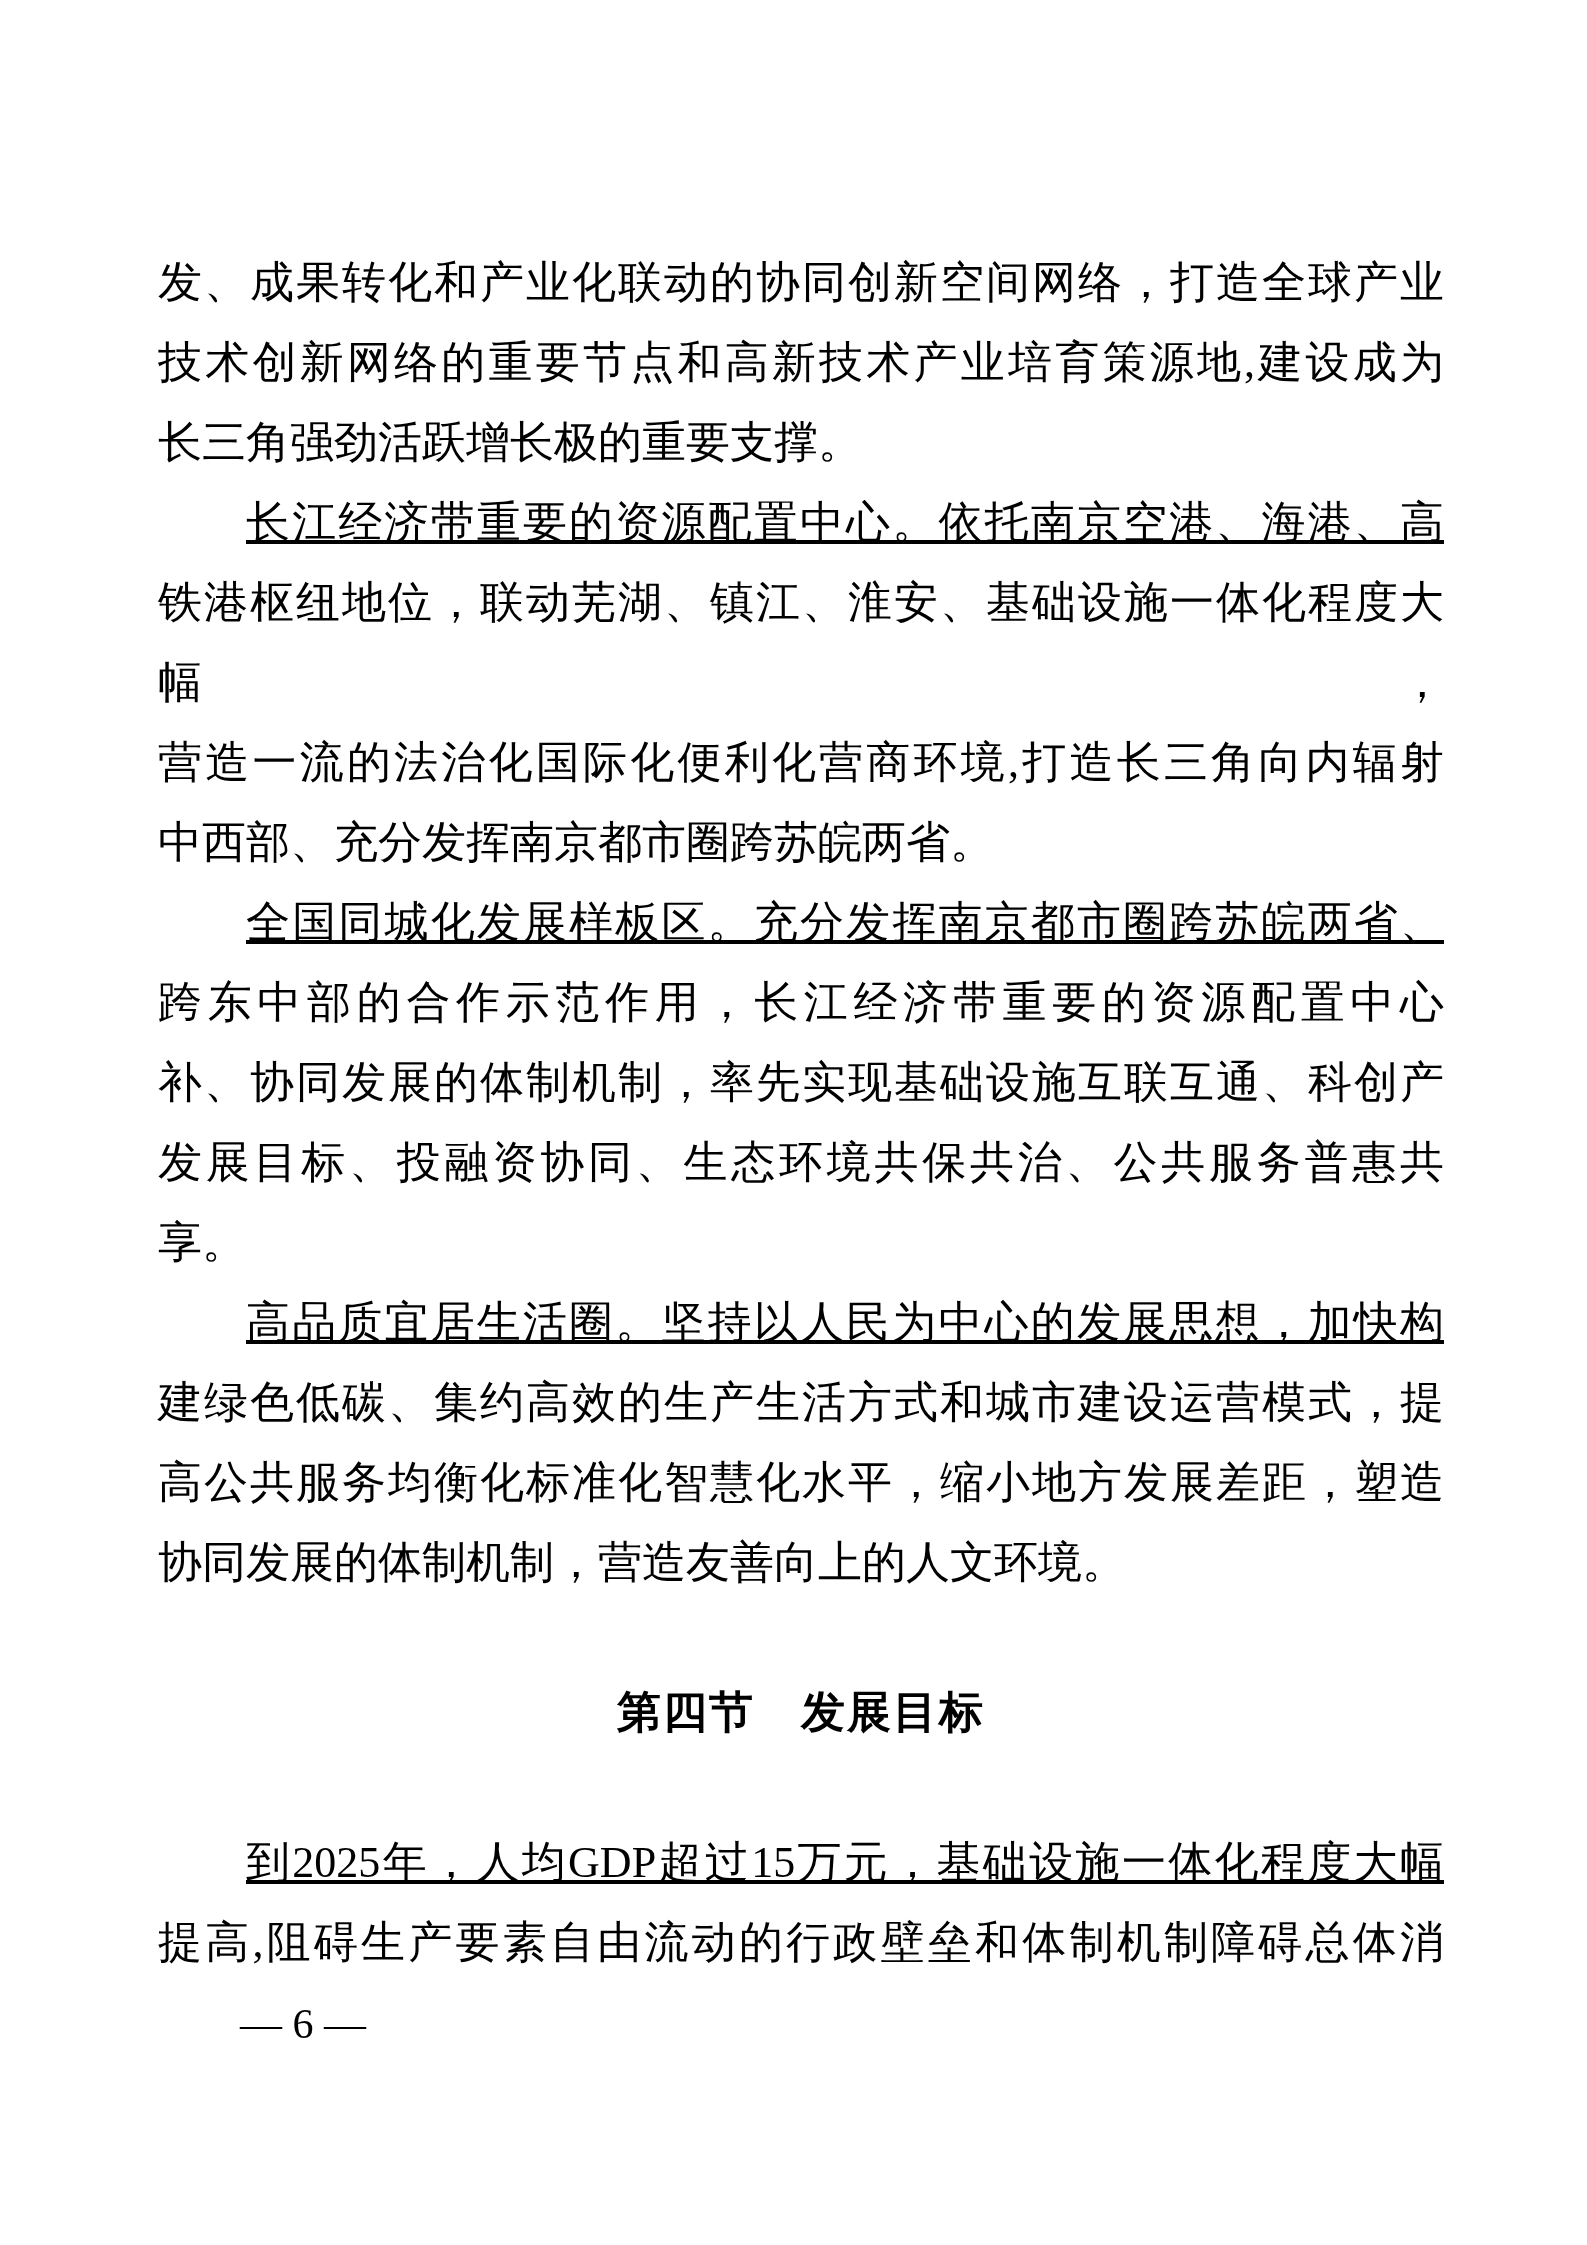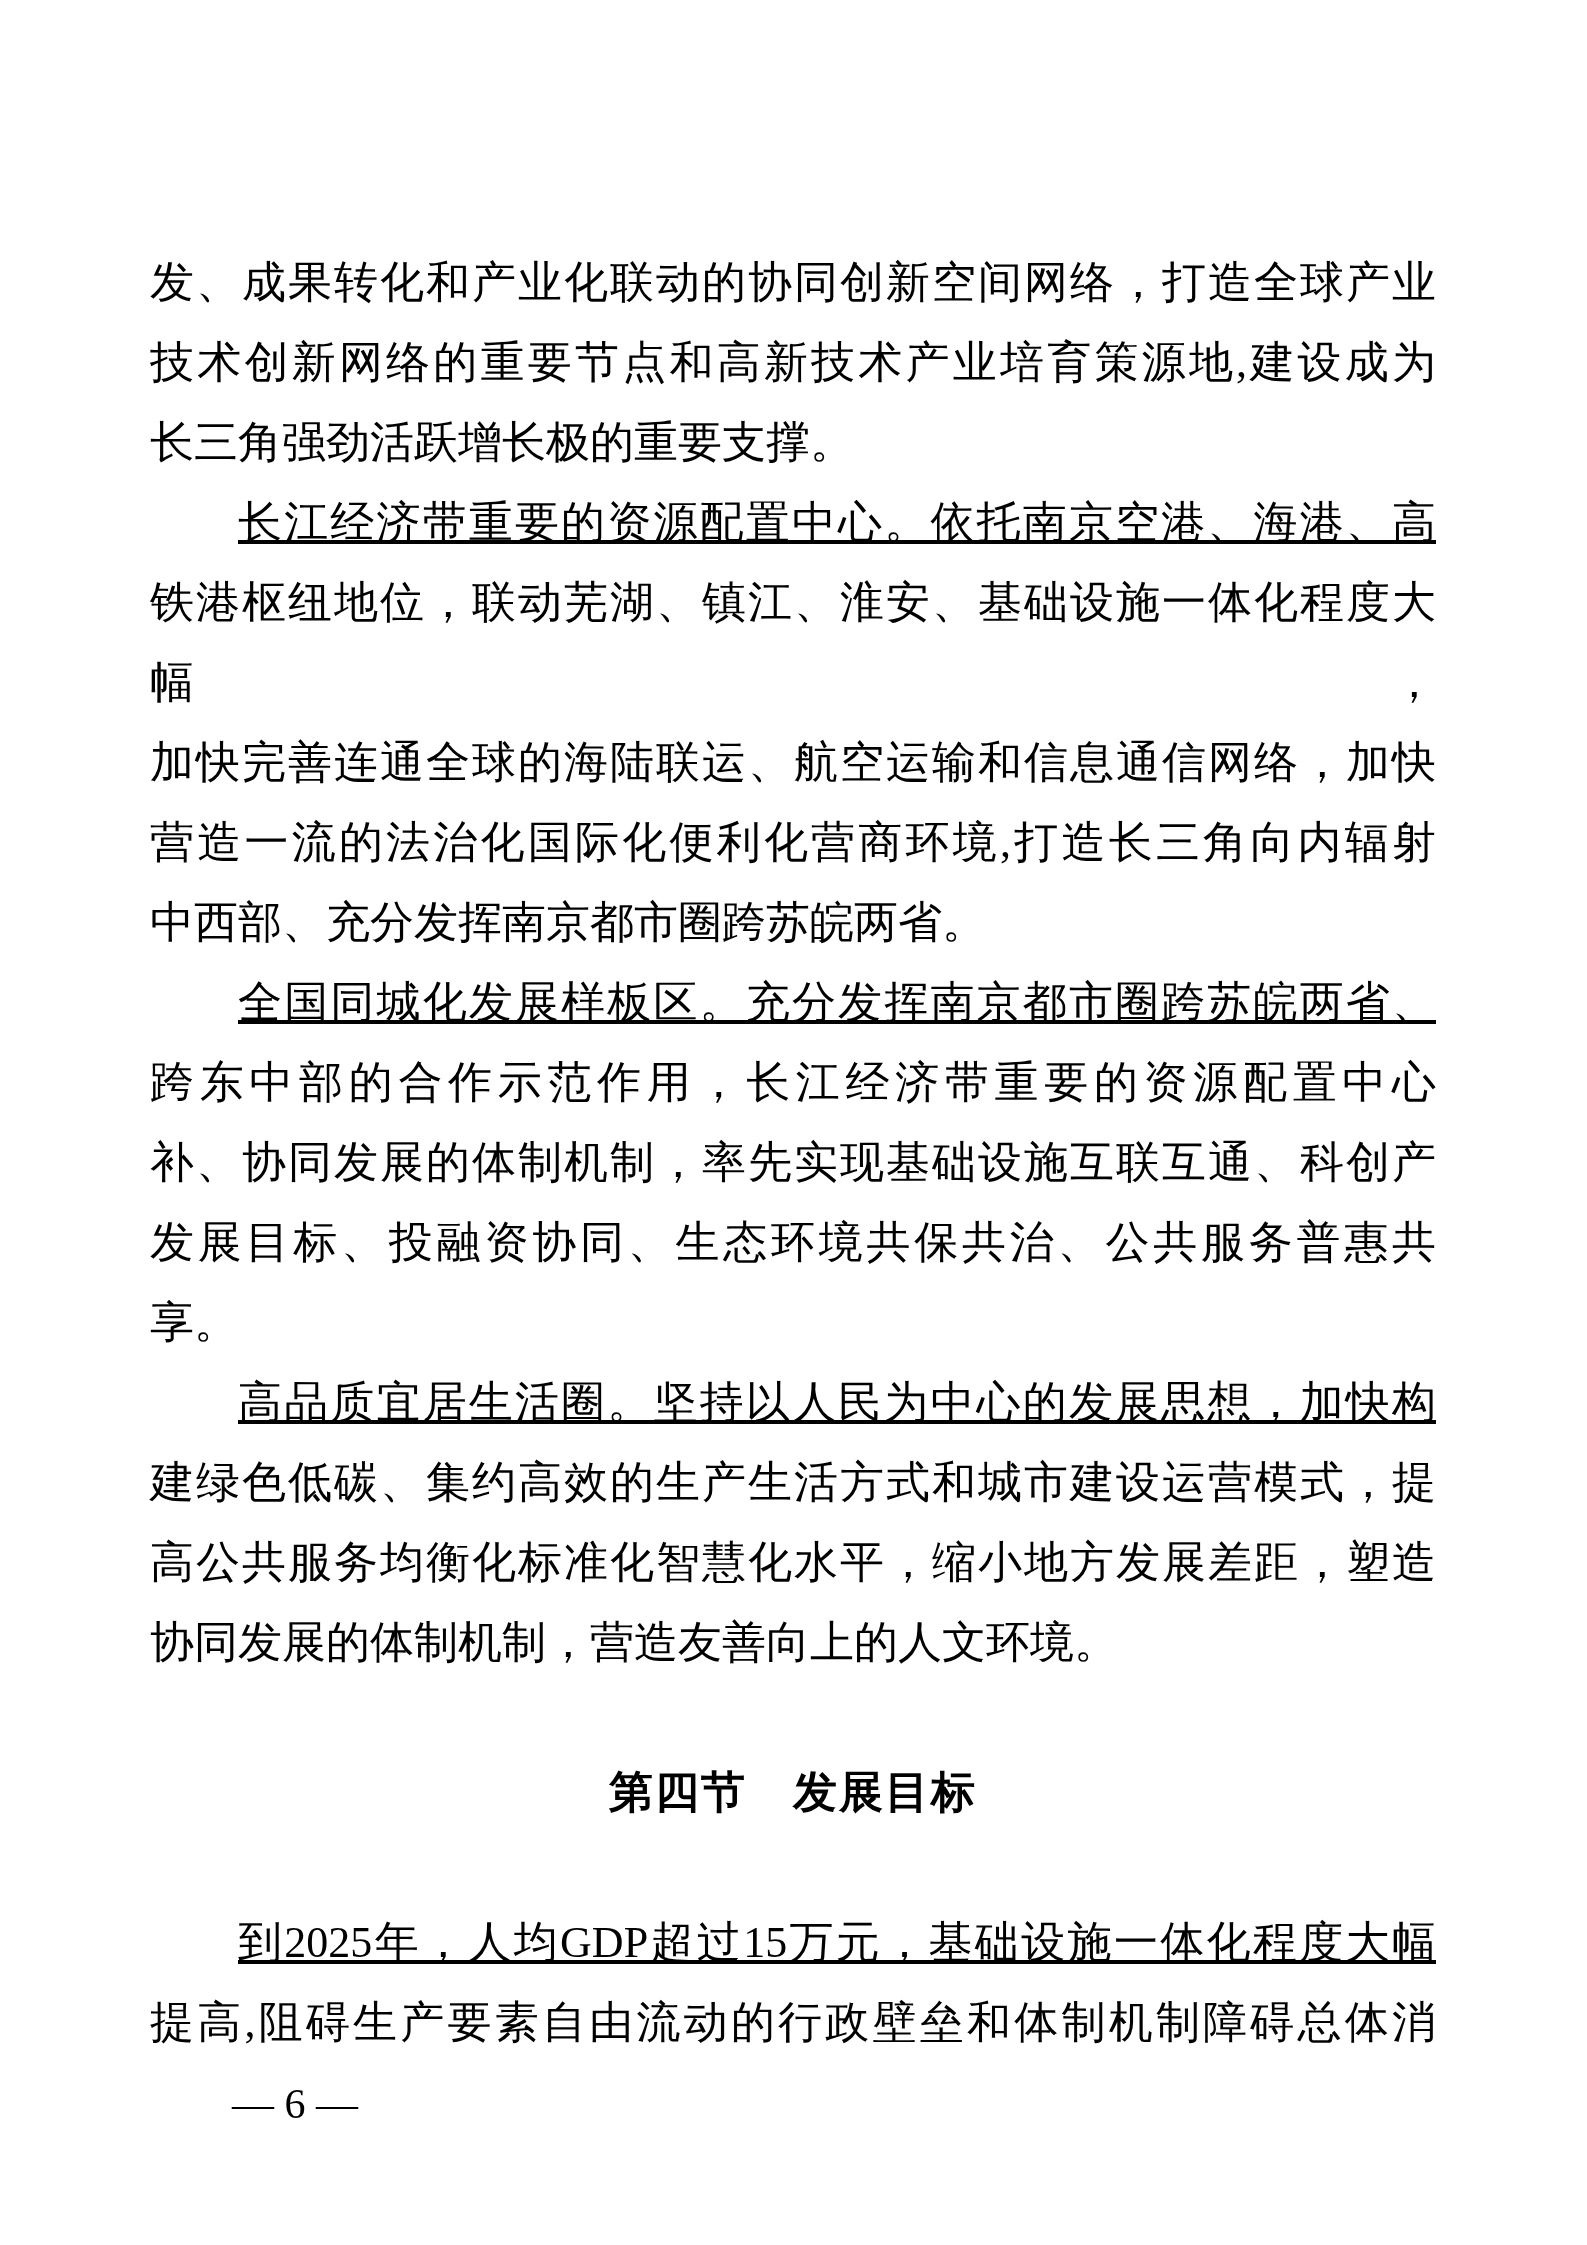--- a/index.html
+++ b/index.html
@@ -15,21 +15,21 @@
     color: #000000;
   }
   .page {
     position: absolute;
     inset: 0;
     background: #ffffff;
     overflow: hidden;
   }
   .text-block {
     position: absolute;
-    left: 150px;
+    left: 158px;
     top: 243px;
     width: 1286px;
   }
   .line {
     margin: 0;
     font-size: 44px;
     line-height: 80px;
     text-align: justify;
     text-align-last: left;
     text-justify: inter-character;
@@ -64,21 +64,20 @@
 
 <div class="page">
   <main class="text-block">
 
     <p class="line j">发、成果转化和产业化联动的协同创新空间网络，打造全球产业</p>
     <p class="line j">技术创新网络的重要节点和高新技术产业培育策源地,建设成为</p>
     <p class="line">长三角强劲活跃增长极的重要支撑。</p>
 
     <p class="line j indent">长江经济带重要的资源配置中心。依托南京空港、海港、高</p>
     <p class="line j">铁港枢纽地位，联动芜湖、镇江、淮安、基础设施一体化程度大幅，</p>
-    <p class="line j">加快完善连通全球的海陆联运、航空运输和信息通信网络，加快</p>
     <p class="line j">营造一流的法治化国际化便利化营商环境,打造长三角向内辐射</p>
     <p class="line">中西部、充分发挥南京都市圈跨苏皖两省。</p>
 
     <p class="line j indent">全国同城化发展样板区。充分发挥南京都市圈跨苏皖两省、</p>
     <p class="line j">跨东中部的合作示范作用，长江经济带重要的资源配置中心</p>
     <p class="line j">补、协同发展的体制机制，率先实现基础设施互联互通、科创产</p>
     <p class="line j">发展目标、投融资协同、生态环境共保共治、公共服务普惠共</p>
     <p class="line">享。</p>
 
     <p class="line j indent">高品质宜居生活圈。坚持以人民为中心的发展思想，加快构</p>

